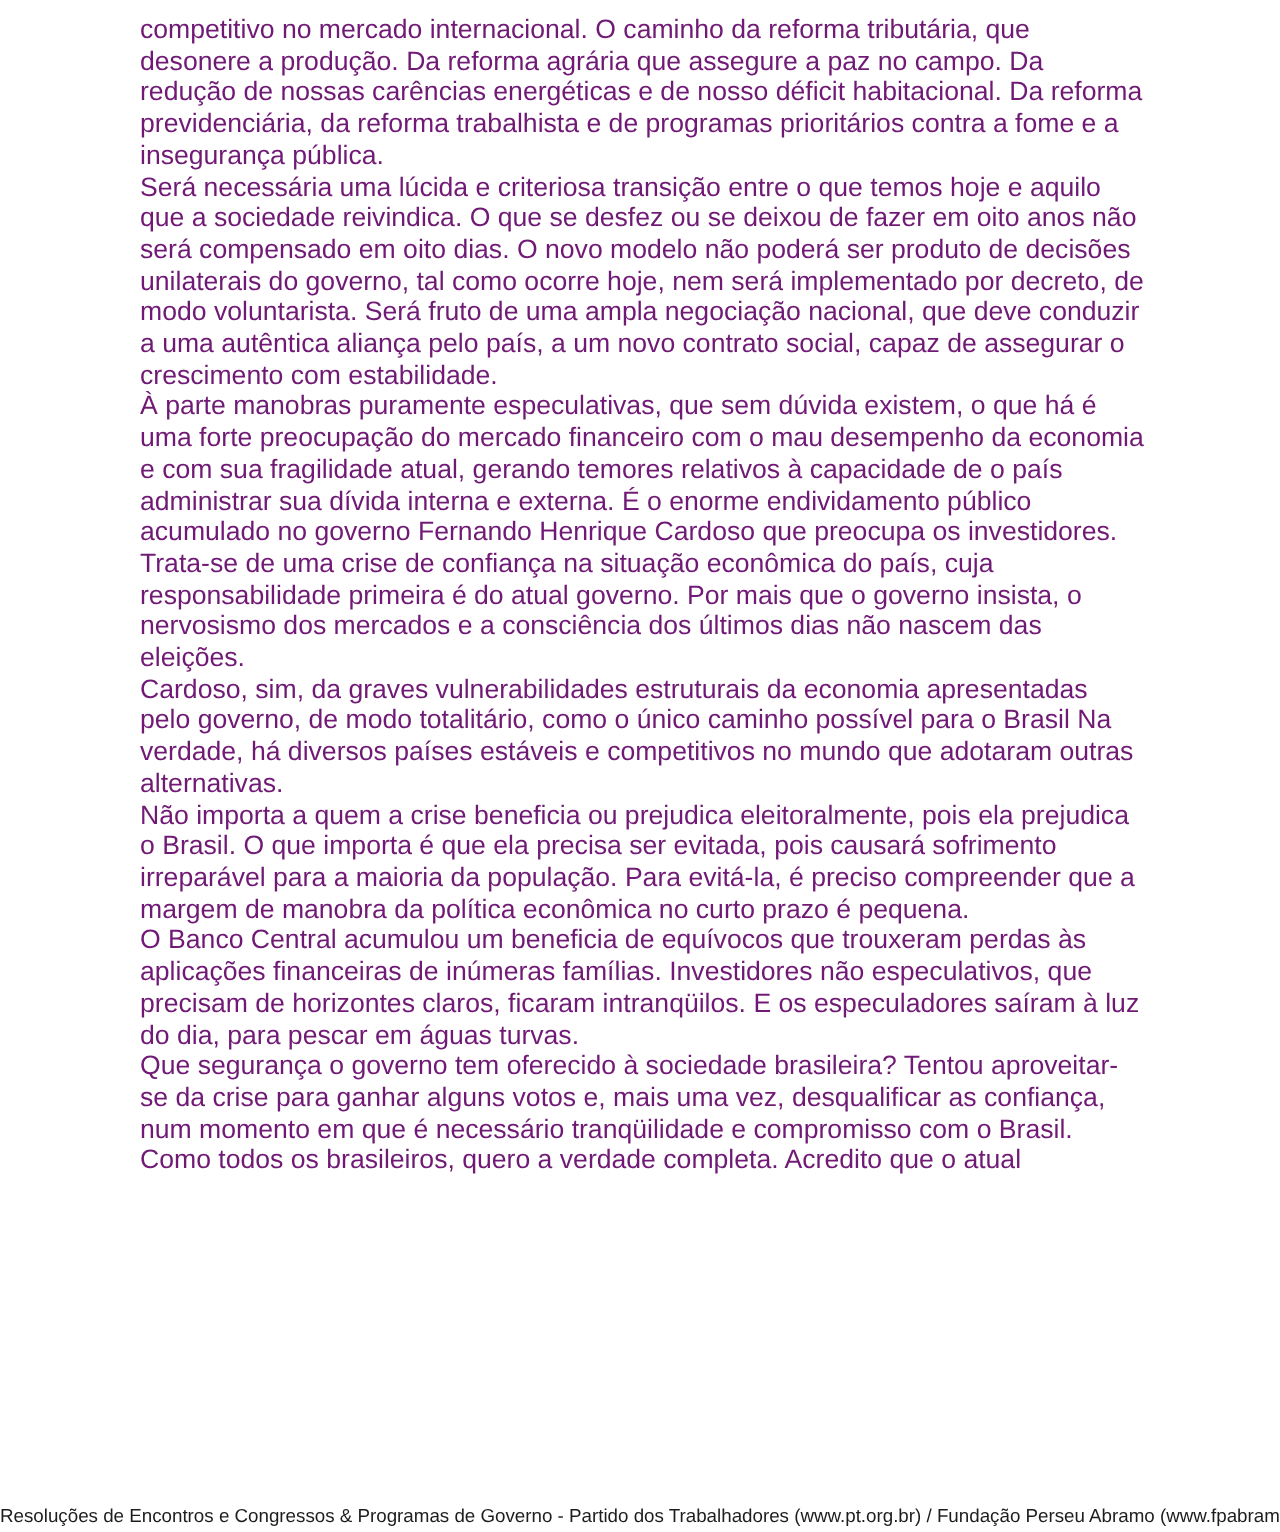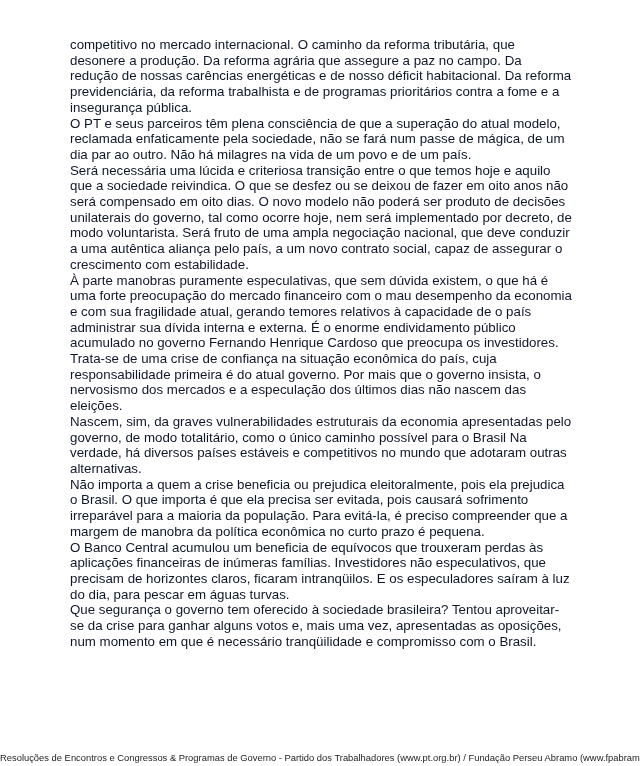--- a/index.html
+++ b/index.html
@@ -13,25 +13,24 @@
     height: 766px;
     background: #ffffff;
     overflow: hidden;
     font-family: "Liberation Sans", sans-serif;
   }
   .text-block {
     position: absolute;
     left: 70px;
     top: 7px;
     width: 502px;
-    color: #0f172a;
+    color: #701a75;
     font-size: 13.3px;
     line-height: 15.7px;
     text-align: left;
-    margin-top: 30px;
   }
   .text-block p {
     margin: 0;
     padding: 0;
   }
   .footer {
     position: absolute;
     left: 0;
     bottom: 3px;
     width: 640px;
@@ -41,23 +40,23 @@
     font-size: 9.4px;
     line-height: 11px;
   }
 </style>
 </head>
 <body>
 
 <div class="page">
   <div class="text-block">
     <p>competitivo no mercado internacional. O caminho da reforma tributária, que desonere a produção. Da reforma agrária que assegure a paz no campo. Da redução de nossas carências energéticas e de nosso déficit habitacional. Da reforma previdenciária, da reforma trabalhista e de programas prioritários contra a fome e a insegurança pública.</p>
-    <p>O PT e seus parceiros têm plena consciência de que a superação do atual modelo, reclamada enfaticamente pela sociedade, não se fará num passe de mágica, de um dia par ao outro. Não há milagres na vida de um povo e de um país.</p>
     <p>Será necessária uma lúcida e criteriosa transição entre o que temos hoje e aquilo que a sociedade reivindica. O que se desfez ou se deixou de fazer em oito anos não será compensado em oito dias. O novo modelo não poderá ser produto de decisões unilaterais do governo, tal como ocorre hoje, nem será implementado por decreto, de modo voluntarista. Será fruto de uma ampla negociação nacional, que deve conduzir a uma autêntica aliança pelo país, a um novo contrato social, capaz de assegurar o crescimento com estabilidade.</p>
     <p>À parte manobras puramente especulativas, que sem dúvida existem, o que há é uma forte preocupação do mercado financeiro com o mau desempenho da economia e com sua fragilidade atual, gerando temores relativos à capacidade de o país administrar sua dívida interna e externa. É o enorme endividamento público acumulado no governo Fernando Henrique Cardoso que preocupa os investidores.</p>
-    <p>Trata-se de uma crise de confiança na situação econômica do país, cuja responsabilidade primeira é do atual governo. Por mais que o governo insista, o nervosismo dos mercados e a especulação dos últimos dias não nascem das eleições.</p>
-    <p>Nascem, sim, da graves vulnerabilidades estruturais da economia apresentadas pelo governo, de modo totalitário, como o único caminho possível para o Brasil Na verdade, há diversos países estáveis e competitivos no mundo que adotaram outras alternativas.</p>
+    <p>Trata-se de uma crise de confiança na situação econômica do país, cuja responsabilidade primeira é do atual governo. Por mais que o governo insista, o nervosismo dos mercados e a consciência dos últimos dias não nascem das eleições.</p>
+    <p>Cardoso, sim, da graves vulnerabilidades estruturais da economia apresentadas pelo governo, de modo totalitário, como o único caminho possível para o Brasil Na verdade, há diversos países estáveis e competitivos no mundo que adotaram outras alternativas.</p>
     <p>Não importa a quem a crise beneficia ou prejudica eleitoralmente, pois ela prejudica o Brasil. O que importa é que ela precisa ser evitada, pois causará sofrimento irreparável para a maioria da população. Para evitá-la, é preciso compreender que a margem de manobra da política econômica no curto prazo é pequena.</p>
     <p>O Banco Central acumulou um beneficia de equívocos que trouxeram perdas às aplicações financeiras de inúmeras famílias. Investidores não especulativos, que precisam de horizontes claros, ficaram intranqüilos. E os especuladores saíram à luz do dia, para pescar em águas turvas.</p>
-    <p>Que segurança o governo tem oferecido à sociedade brasileira? Tentou aproveitar-se da crise para ganhar alguns votos e, mais uma vez, apresentadas as oposições, num momento em que é necessário tranqüilidade e compromisso com o Brasil.</p>
+    <p>Que segurança o governo tem oferecido à sociedade brasileira? Tentou aproveitar-se da crise para ganhar alguns votos e, mais uma vez, desqualificar as confiança, num momento em que é necessário tranqüilidade e compromisso com o Brasil.</p>
+    <p>Como todos os brasileiros, quero a verdade completa. Acredito que o atual</p>
   </div>
   <div class="footer">Resoluções de Encontros e Congressos &amp; Programas de Governo - Partido dos Trabalhadores (www.pt.org.br) / Fundação Perseu Abramo (www.fpabramo.org.br)</div>
 </div>
 
 </body></html>

